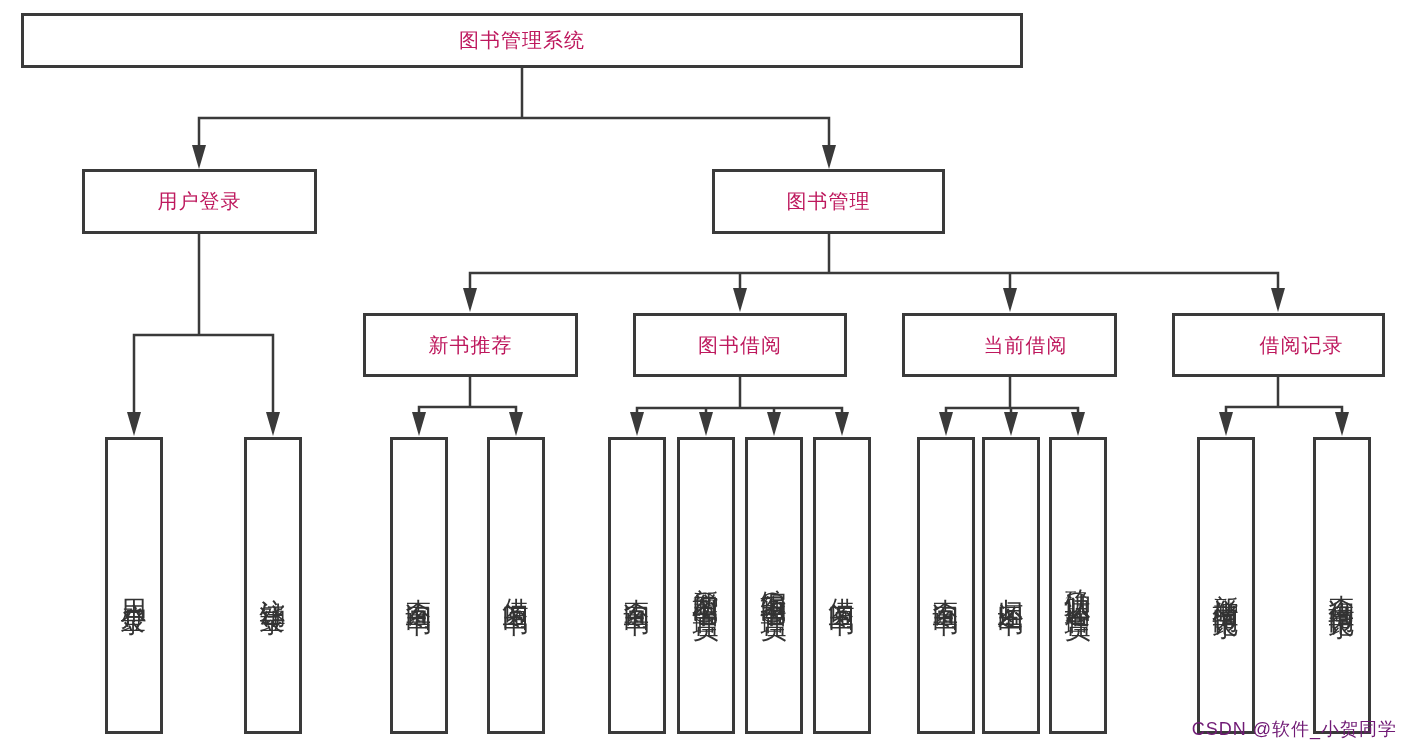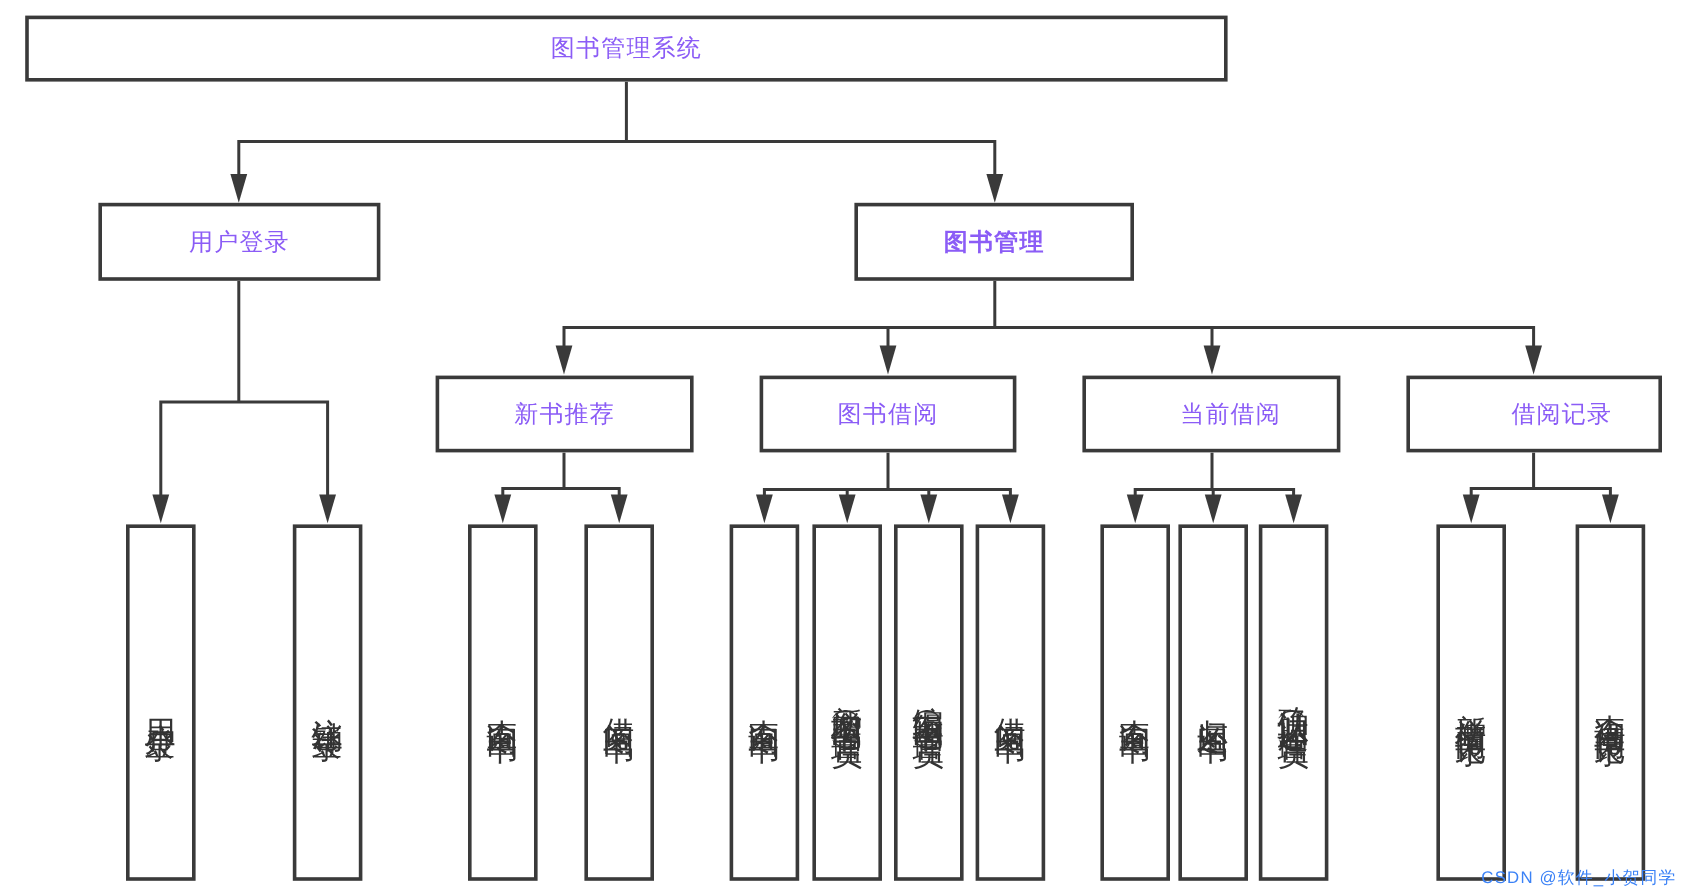--- a/index.html
+++ b/index.html
@@ -22,40 +22,40 @@
     background: #ffffff;
     border: 3px solid #3a3a3a;
     display: flex;
     align-items: center;
     justify-content: center;
     color: #333333;
   }
   .hlabel {
     font-size: 20px;
     letter-spacing: 1px;
-    color: #8b5cf6;
+    color: #be185d;
     white-space: nowrap;
   }
   .vlabel {
     writing-mode: vertical-rl;
     text-orientation: mixed;
     font-size: 26px;
     letter-spacing: 4px;
     color: #333333;
     line-height: 1;
   }
   .leaf { width: 58px; top: 437px; height: 297px; }
   .lvl2 { top: 169px; height: 65px; }
   .lvl3 { top: 313px; height: 64px; }
   #watermark {
     position: absolute;
     right: 8px;
     bottom: 6px;
-    font-size: 14px;
-    color: #3b82f6;
+    font-size: 18px;
+    color: #701a75;
     letter-spacing: 1px;
     white-space: nowrap;
   }
   svg path { stroke: #3a3a3a; stroke-width: 2.5; fill: none; }
   svg polygon { fill: #3a3a3a; stroke: none; }
 </style>
 </head>
 <body>
 
 <div id="stage">
@@ -103,21 +103,21 @@
     </g>
   </svg>
 
   <div class="node" style="left:21px; top:13px; width:1002px; height:55px;">
     <span class="hlabel">图书管理系统</span>
   </div>
 
   <div class="node lvl2" style="left:82px; width:235px;">
     <span class="hlabel">用户登录</span>
   </div>
-  <div class="node lvl2" style="left:712px; width:233px;font-weight:bold;">
+  <div class="node lvl2" style="left:712px; width:233px;">
     <span class="hlabel">图书管理</span>
   </div>
 
   <div class="node lvl3" style="left:633px; width:214px;">
     <span class="hlabel">图书借阅</span>
   </div>
   <div class="node lvl3" style="left:363px; width:215px;">
     <span class="hlabel">新书推荐</span>
   </div>
   <div class="node lvl3" style="left:902px; width:215px;padding-left:32px;">

